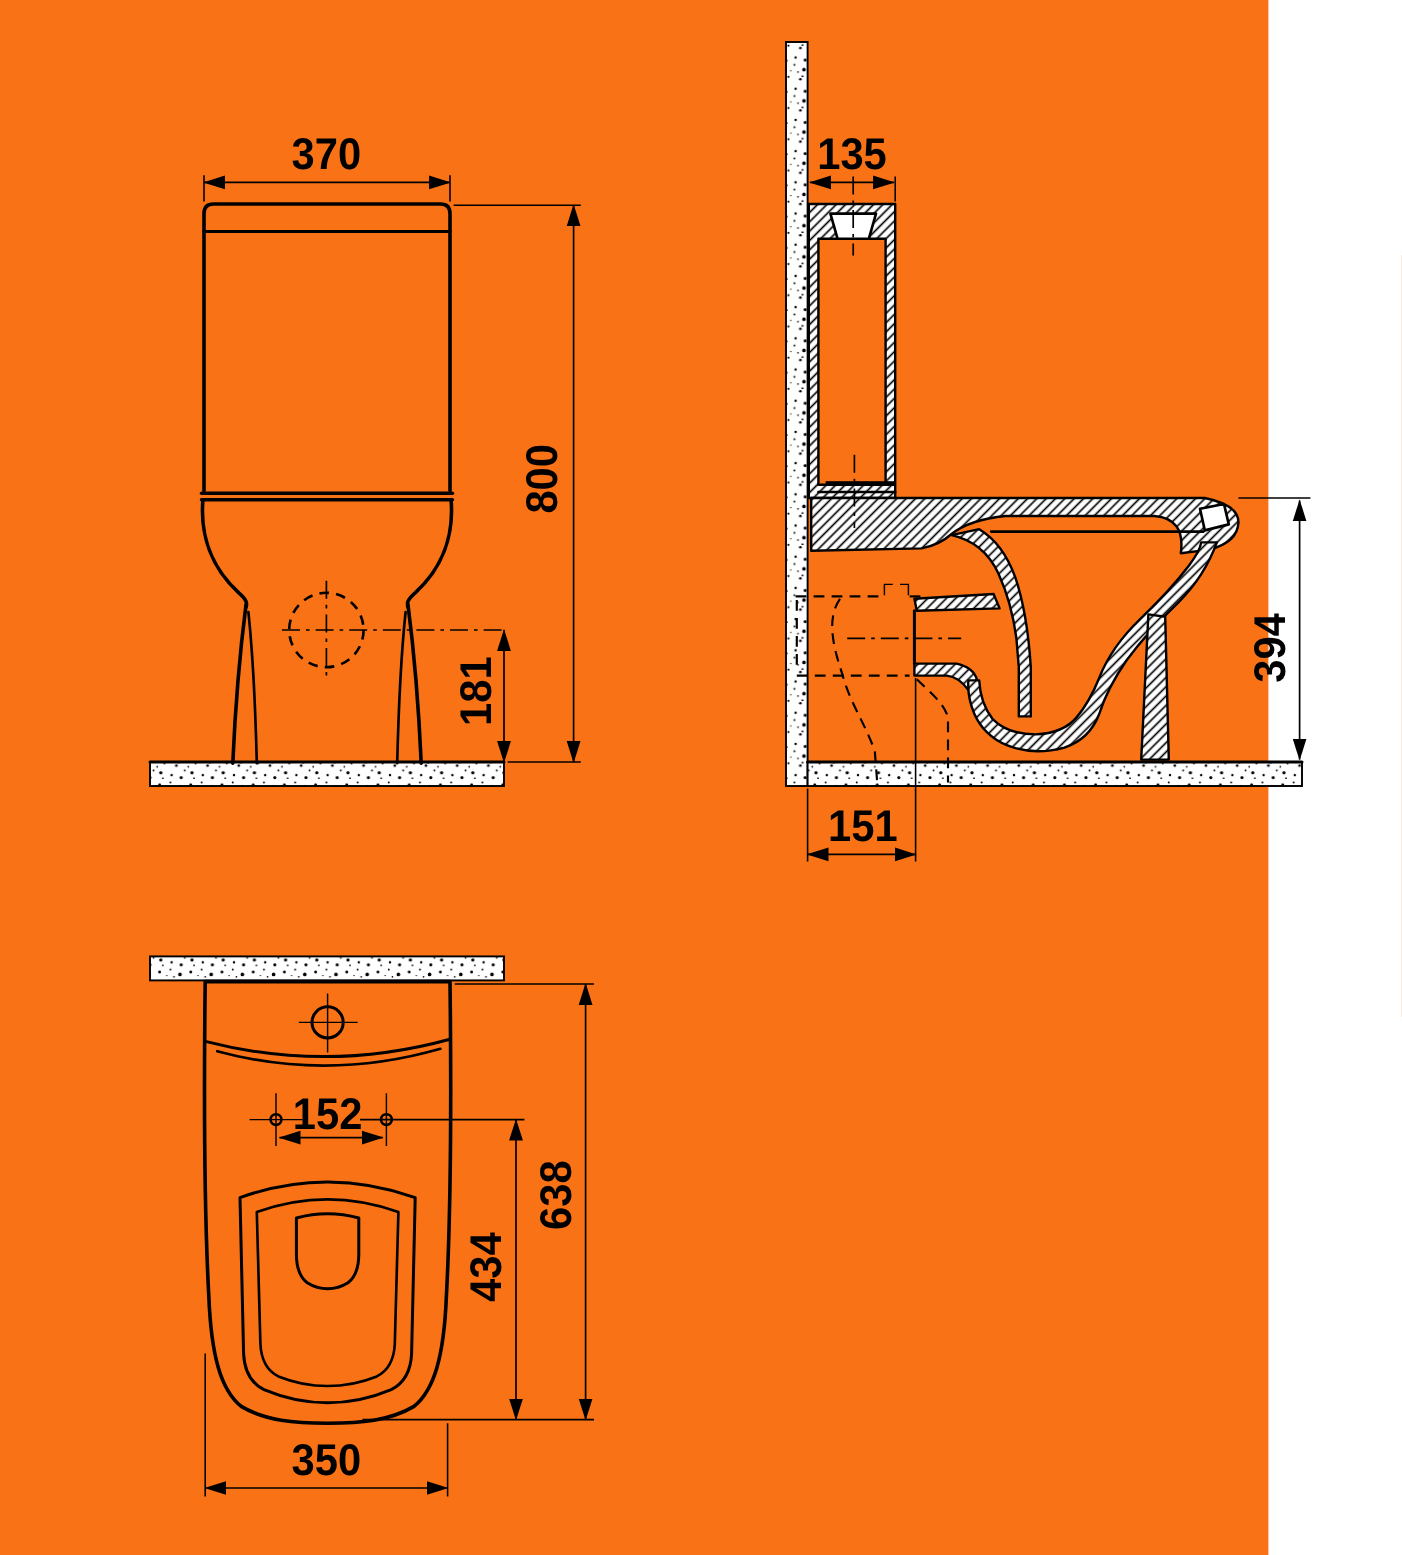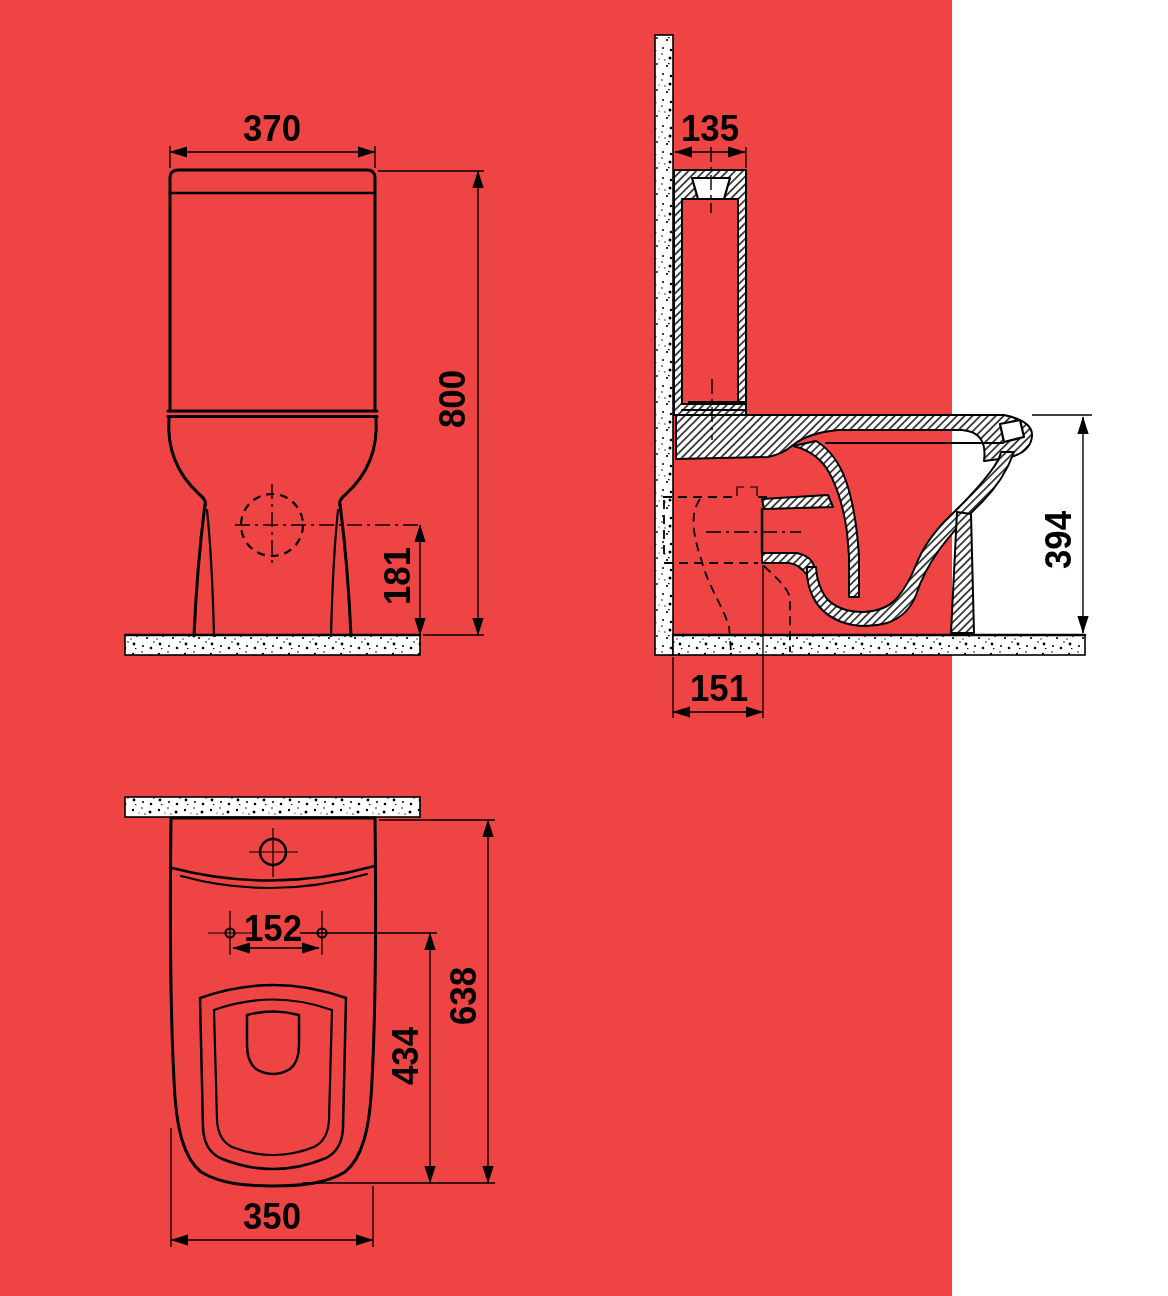--- a/index.html
+++ b/index.html
@@ -1,16 +1,16 @@
 <!DOCTYPE html>
 <html><head>
 <meta charset="utf-8">
 <style>
   html,body{margin:0;padding:0;background:#fff;}
-  .stage{width:952px;height:1296px;position:relative;background:#ef4444;}
+  .stage{width:1057px;height:1296px;position:relative;background:#f97316;}
   svg{display:block;}
   
   .o3{fill:none;stroke:#000;stroke-width:3;stroke-linecap:round;stroke-linejoin:round;}
   .o25{fill:none;stroke:#000;stroke-width:2.5;stroke-linecap:round;stroke-linejoin:round;}
   .o2{fill:none;stroke:#000;stroke-width:2.2;stroke-linecap:round;stroke-linejoin:round;}
   
   .hat{fill:url(#hatch);stroke:#000;stroke-width:2;stroke-linejoin:round;}
   .spk{fill:url(#speckle);stroke:#000;stroke-width:1.6;}
   .white{fill:#fff;stroke:#000;stroke-width:2.2;stroke-linejoin:round;}
   

